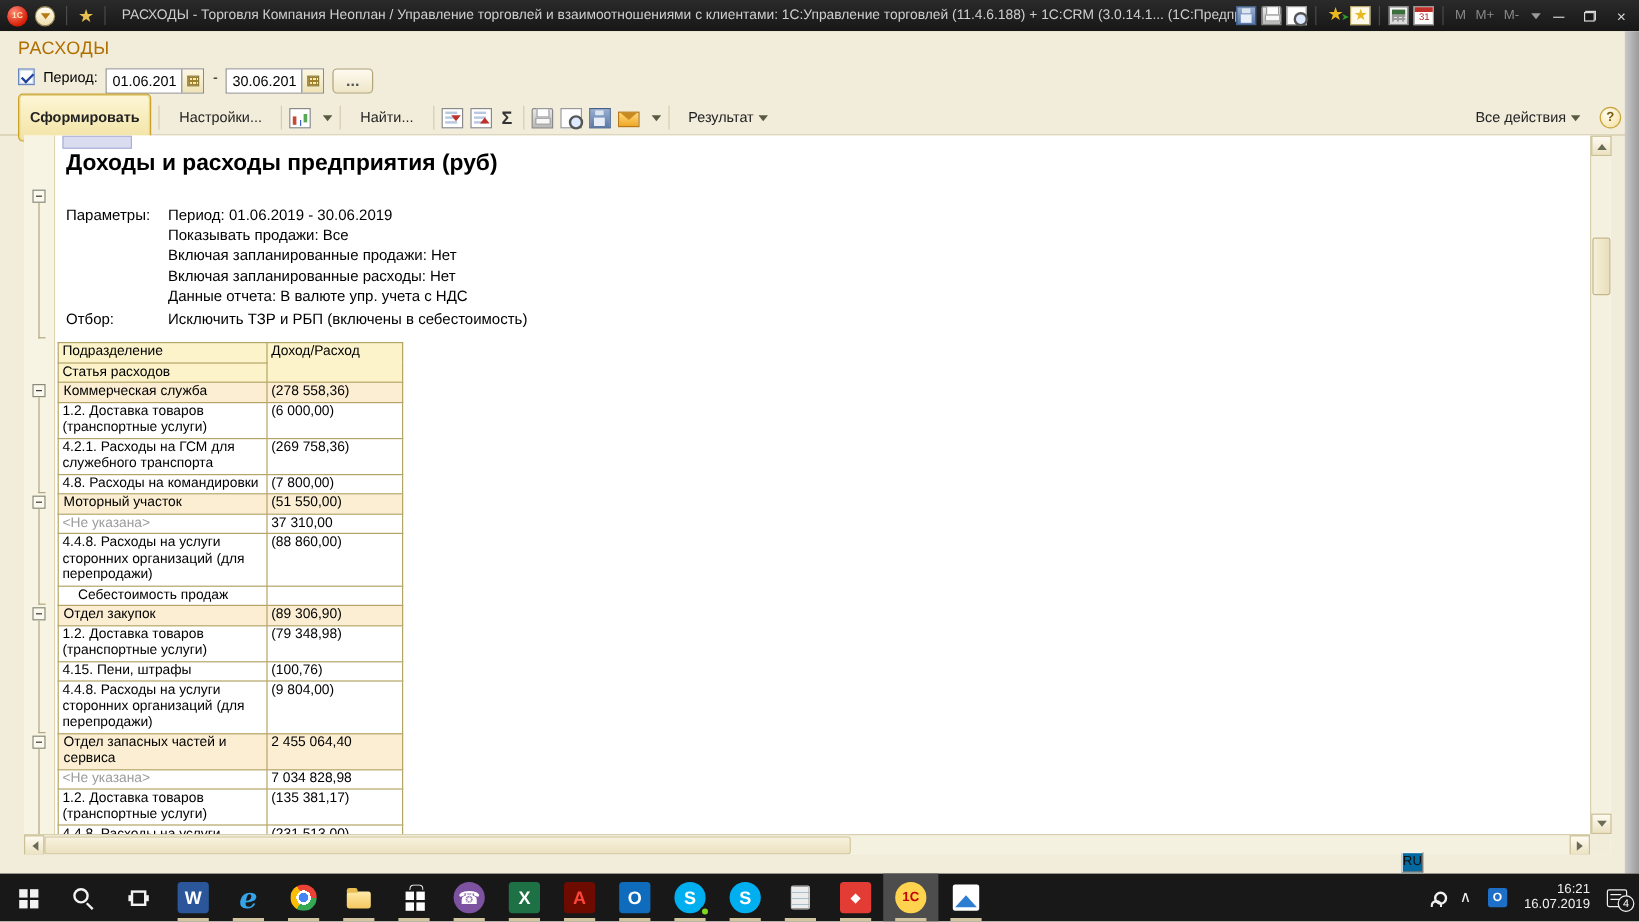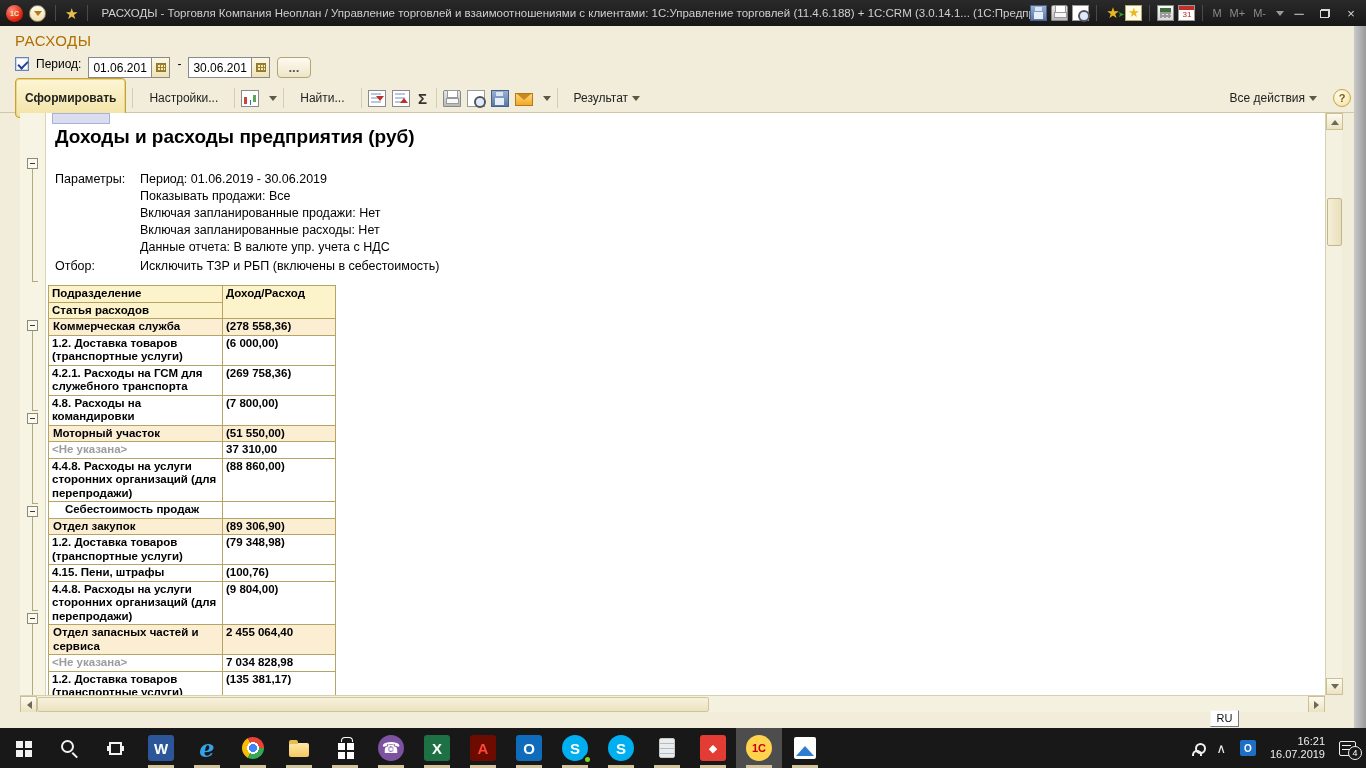--- a/index.html
+++ b/index.html
@@ -90,21 +90,21 @@
   .content { position:absolute; left:26px; top:0; right:17px; height:582px; overflow:hidden; background:#fff; }
   .selected-cell { position:absolute; left:6px; top:0; width:58px; height:11px; background:#dadcf0; border:1px solid #aab0d8; }
   .rep-title { position:absolute; left:9px; top:13px; font-size:19px; font-weight:bold; color:#000; }
   .params { position:absolute; left:9px; top:58px; display:grid; grid-template-columns:85px auto; column-gap:0; font-size:12.5px; line-height:17px; color:#000; }
   .params .lbl { grid-column:1; }
   .params .val { grid-column:2; white-space:nowrap; }
   .params .gap { height:2px; grid-column:1 / span 2; }
 
   table.rep { position:absolute; left:2px; top:172px; border-collapse:collapse; table-layout:fixed; width:287px;
     font-size:11.5px; line-height:13.5px; color:#000; }
-  table.rep td, table.rep th { border:1px solid #b5a565; padding:1px 3px; vertical-align:top; font-weight:bold; text-align:left; }
+  table.rep td, table.rep th { border:1px solid #b5a565; padding:1px 3px; vertical-align:top; font-weight:normal; text-align:left; }
   table.rep th { background:#fcf3cb; }
   col.c1 { width:174px; } col.c2 { width:113px; }
   tr.group td { background:#fbeed2; }
   tr.group td.name { padding-left:4px; }
   td.name { padding-left:29px;margin-top:37px; }
   td.name.sub { padding-left:16px; }
   td.name.gray { color:#9c9c9c; }
   td.val { text-align:right; white-space:nowrap; }
 
   
@@ -114,21 +114,21 @@
   .tri-down { width:0; height:0; border:4px solid transparent; border-top:5px solid #6a6a55; margin-bottom:-3px; }
   .tri-left { width:0; height:0; border:4px solid transparent; border-right:5px solid #6a6a55; margin-left:-3px; }
   .tri-right { width:0; height:0; border:4px solid transparent; border-left:5px solid #6a6a55; margin-right:-3px; }
   .v-thumb { position:absolute; left:1px; top:85px; width:15px; height:48px; background:linear-gradient(90deg,#f6efd7,#e9dfbc); border:1px solid #c2b78b; border-radius:2px; }
   .hscroll { position:absolute; left:0; bottom:0; height:17px; width:1305px; background:#f5f1e1; border-top:1px solid #d8cfae; }
   .h-thumb { position:absolute; left:17px; top:1px; height:15px; width:672px; background:linear-gradient(#f8f2dd,#ece2c0); border:1px solid #cfc49a; border-radius:2px; }
   .corner { position:absolute; right:0; bottom:0; width:17px; height:17px; background:#f1edda; }
 
   
   .statusbar { position:absolute; left:0; top:712px; width:1366px; height:16px; background:#f1edda; }
-  .lang-box { position:absolute; left:1210px; top:-2px; width:29px; height:17px; background:#ffffff; border:1px solid; border-color:#f4f4f4 #7a7a7a #7a7a7a #f4f4f4; font-size:11px; text-align:center; line-height:15px; color:#111; }
+  .lang-box { position:absolute; left:1168px; top:-2px; width:18px; height:17px; background:#0369a1; border:1px solid; border-color:#f4f4f4 #7a7a7a #7a7a7a #f4f4f4; font-size:11px; text-align:center; line-height:15px; color:#111; }
   .right-edge { position:absolute; right:0; top:26px; width:12px; height:702px; background:linear-gradient(90deg,#c9c9c9,#9a9a9a); }
 
   
   .taskbar { position:absolute; left:0; top:728px; width:1366px; height:40px; background:#181818; display:flex; align-items:stretch; }
   .tb-slot { position:relative; width:46px; display:flex; align-items:center; justify-content:center; }
   .tb-slot.active { background:#4d4d4d; }
   .tb-slot .runline { position:absolute; bottom:0; left:10px; right:10px; height:3px; background:#d2c49e; }
   .tile { width:26px; height:26px; display:flex; align-items:center; justify-content:center; font-weight:bold; font-size:15px; border-radius:3px; }
   .tile.round { border-radius:50%; }
   .g-start { width:7px; height:7px; background:#f2f2f2; box-shadow:9px 0 #f2f2f2, 0 9px #f2f2f2, 9px 9px #f2f2f2; margin:-8px 0 0 -8px; }

